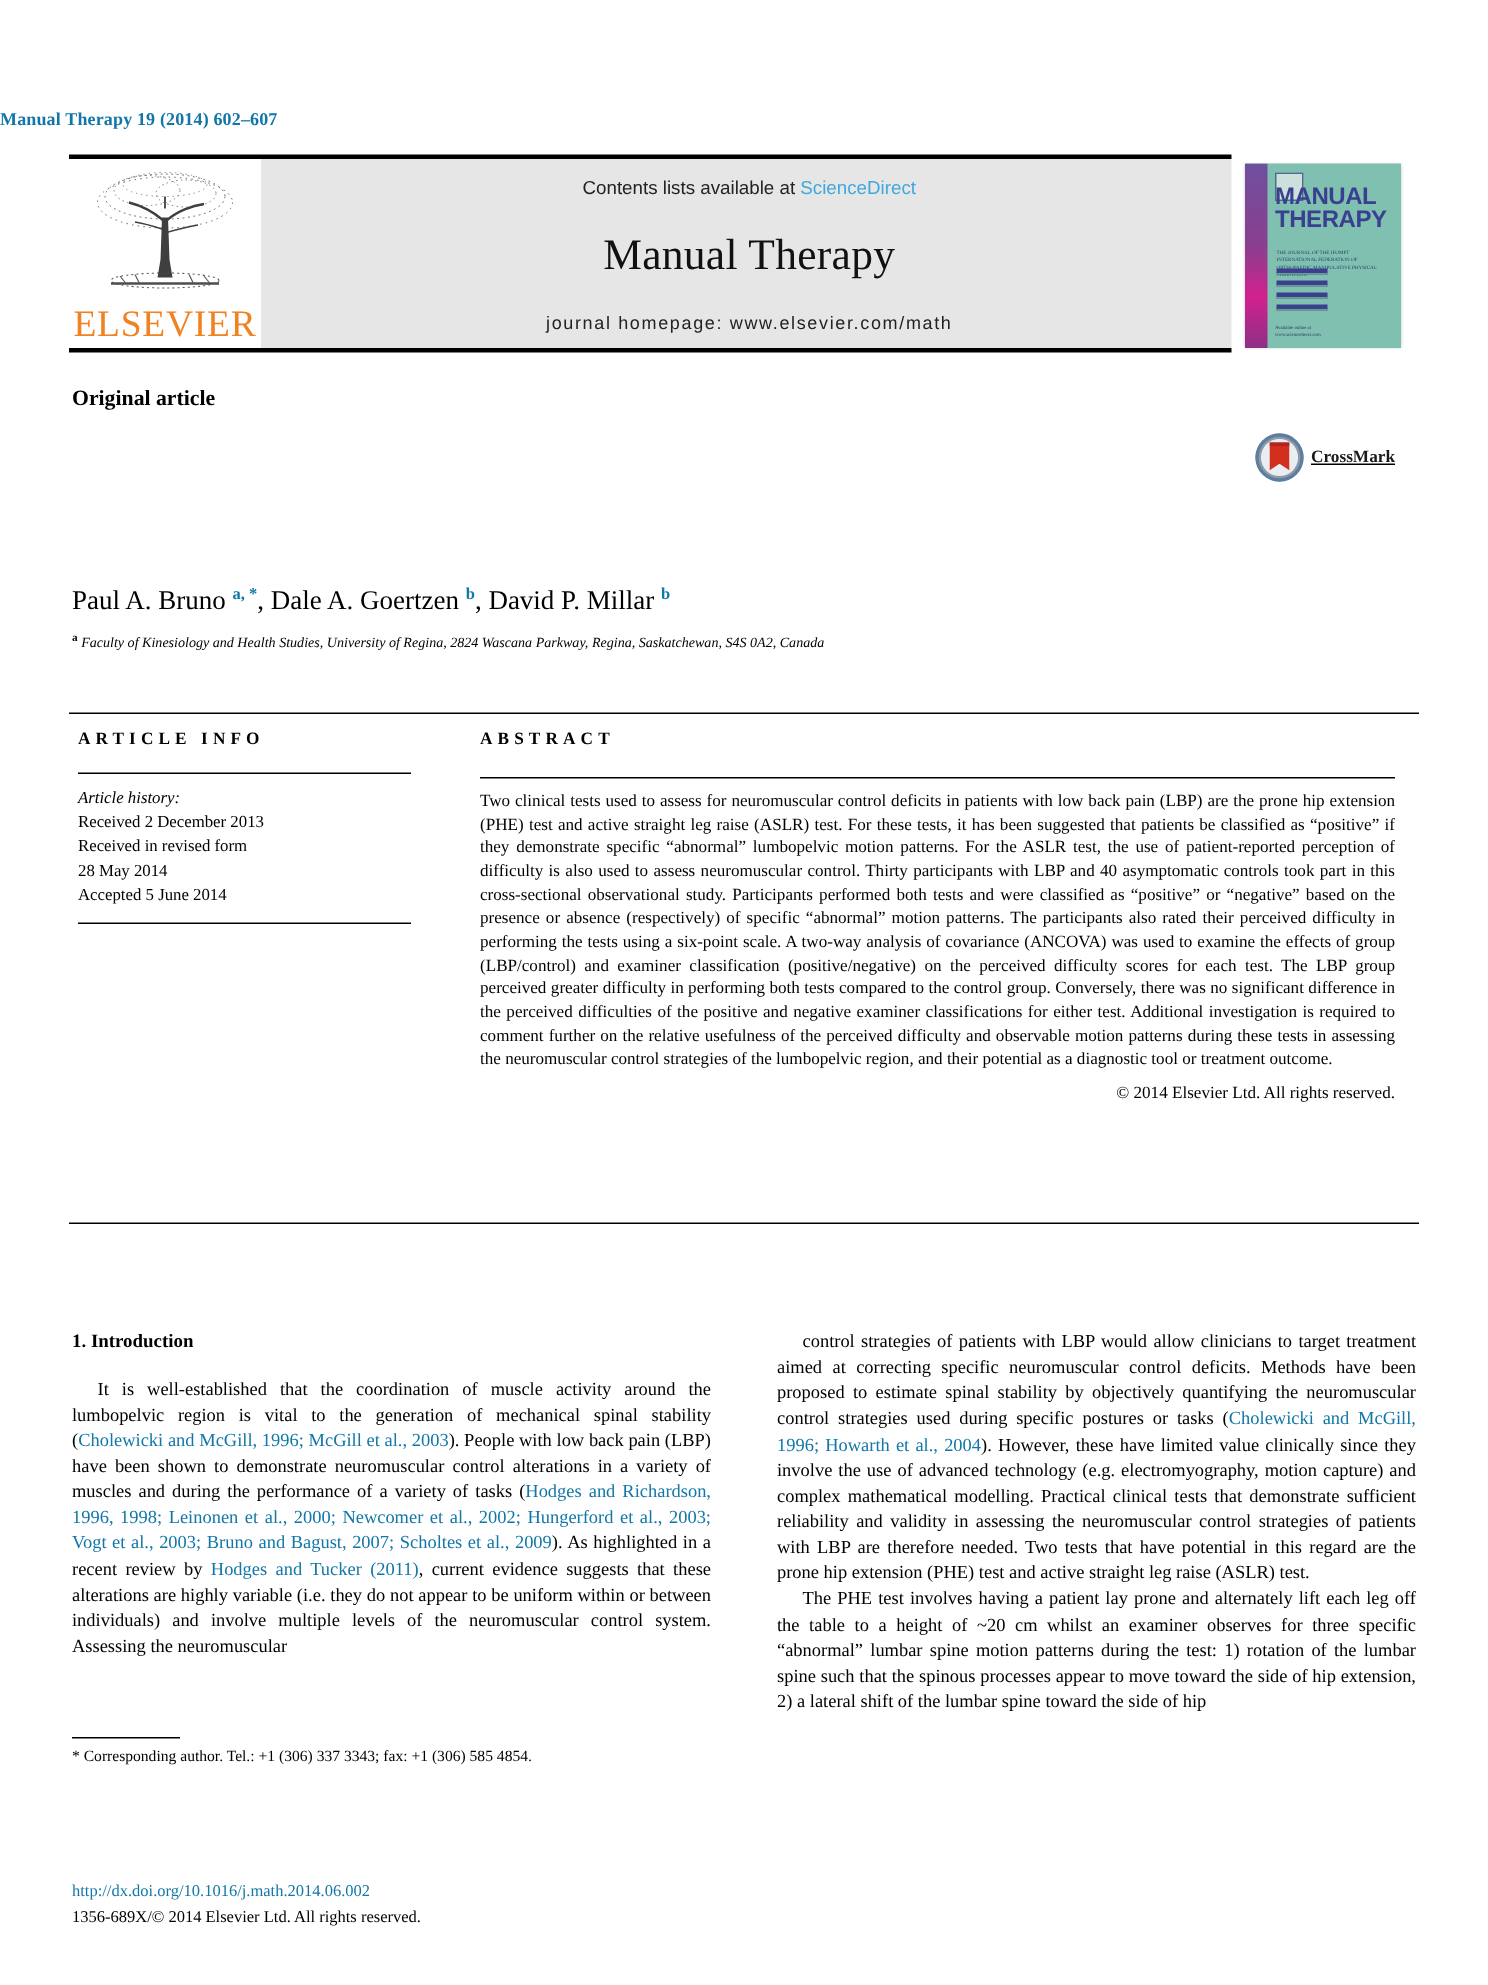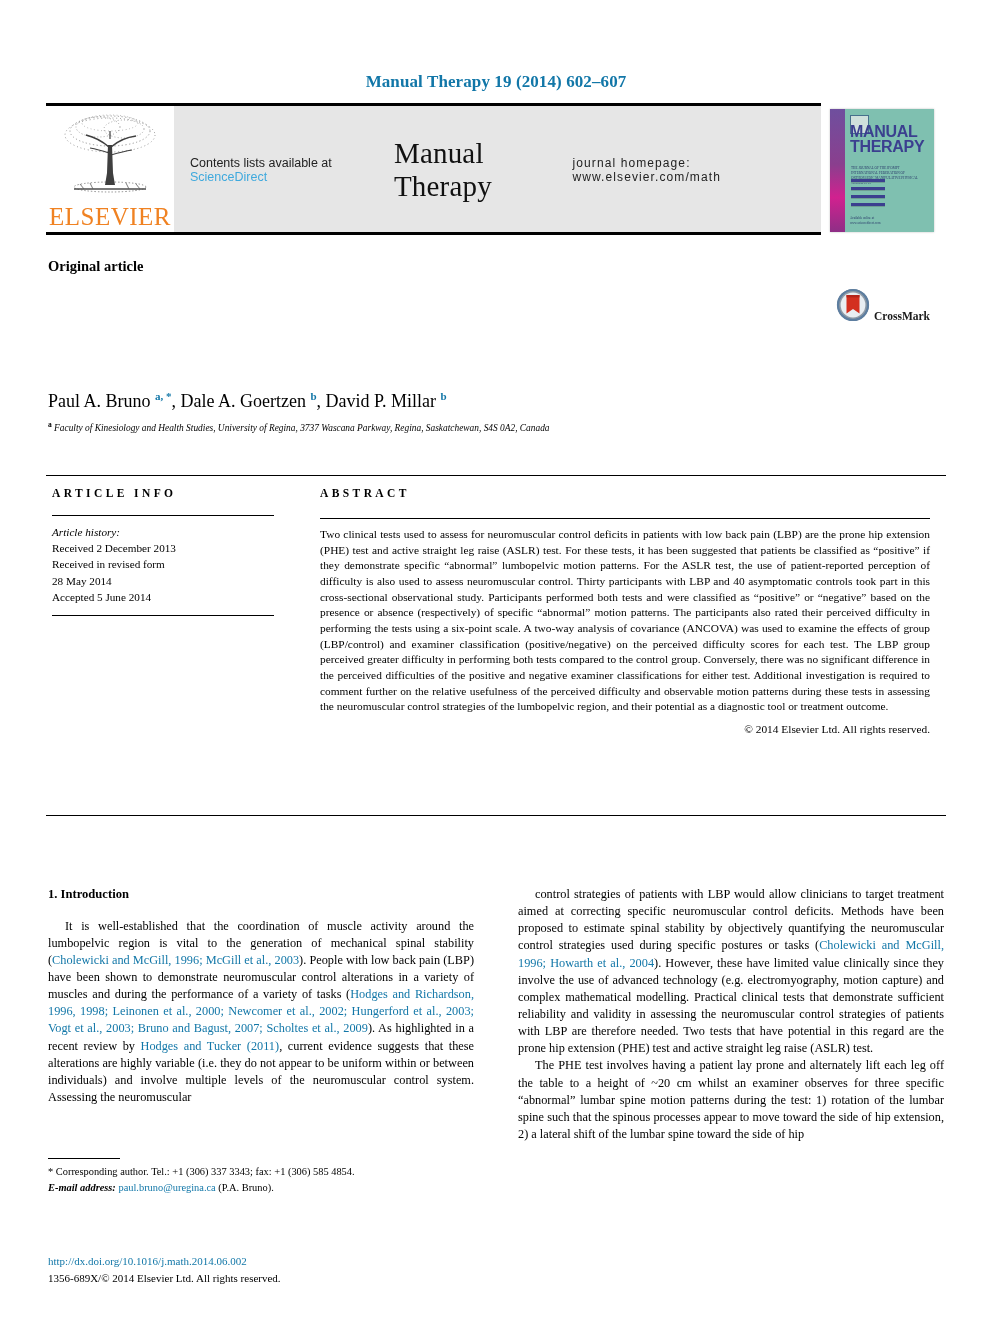--- a/index.html
+++ b/index.html
@@ -17,23 +17,22 @@
   }
   .page {
     width: 992px;
     height: 1323px;
     position: relative;
     box-sizing: border-box;
   }
 
   
   .running-head {
-    text-align: center;
-    font-family: "Liberation Serif", serif;
-    font-size: 17px;
+    font-family: "Liberation Serif", serif;
+    font-size: 12px;
     font-weight: bold;
     color: #1277a8;
     padding-top: 72px;
     letter-spacing: 0.1px;
   }
 
   
   .masthead {
     position: absolute;
     left: 46px;
@@ -67,23 +66,24 @@
     letter-spacing: 0.5px;
     color: #f08222;
     font-weight: normal;
     line-height: 1;
     margin-top: 1px;
   }
   .masthead-grey {
     flex: 1;
     background: #e6e6e6;
     display: flex;
+    flex-direction: column;
     justify-content: space-between;
     align-items: center;
-    padding: 12px 0 10px 16px;
+    padding: 12px 0 10px 4px;
     box-sizing: border-box;
   }
   .contents-line {
     font-size: 12.5px;
     font-family: "Liberation Sans", sans-serif;
     color: #222;
   }
   .contents-line .sd {
     color: #3fa9dd;
   }
@@ -193,22 +193,23 @@
     font-size: 23.5px;
     line-height: 1.33;
     font-family: "Liberation Serif", serif;
     color: #000;
   }
   .crossmark {
     position: absolute;
     left: 836px;
     top: 288px;
     display: flex;
-    align-items: flex-end;
+    align-items: center;
     gap: 4px;
+    text-decoration: underline;
   }
   .crossmark-text {
     font-family: "Liberation Serif", serif;
     font-size: 11.5px;
     font-weight: bold;
     color: #1a1a1a;
   }
 
   .authors {
     position: absolute;
@@ -455,21 +456,21 @@
       <circle cx="17" cy="17" r="12.4" fill="#e9eef2"></circle>
       <path d="M10.5 7 h13 v18.5 l-6.5 -4.4 l-6.5 4.4 Z" fill="#d32f1f"></path>
       <path d="M10.5 7 h13 v2.4 h-13 Z" fill="#b3241a"></path>
     </svg>
     <span class="crossmark-text">CrossMark</span>
   </div>
 
   <div class="authors">Paul A. Bruno <sup>a, *</sup>, Dale A. Goertzen <sup>b</sup>, David P. Millar <sup>b</sup></div>
 
   <div class="affiliations">
-    <div><sup>a</sup> <span>Faculty of Kinesiology and Health Studies, University of Regina, 3737 Wascana Parkway, Regina, Saskatchewan, S4S 0A2, Canada</span></div>
+    <div><sup>a</sup> <span>Faculty of Kinesiology and Health Studies, University of Regina, 2824 Wascana Parkway, Regina, Saskatchewan, S4S 0A2, Canada</span></div>
   </div>
 
   <div class="info-rule-top"></div>
   <div class="info-headers">
     <div class="hdr info">ARTICLE INFO</div>
     <div class="hdr abs">ABSTRACT</div>
   </div>
 
   <div class="info-col">
     <div class="sep"></div>
@@ -497,25 +498,20 @@
     </div>
     <div class="col">
       <p><span>control strategies of patients with LBP would allow clinicians to target treatment aimed at correcting specific neuromuscular control deficits. Methods have been proposed to estimate spinal stability by objectively quantifying the neuromuscular control strategies used during specific postures or tasks (</span><span class="cite">Cholewicki and McGill, 1996; Howarth et al., 2004</span><span>). However, these have limited value clinically since they involve the use of advanced technology (e.g. electromyography, motion capture) and complex mathematical modelling. Practical clinical tests that demonstrate sufficient reliability and validity in assessing the neuromuscular control strategies of patients with LBP are therefore needed. Two tests that have potential in this regard are the prone hip extension (PHE) test and active straight leg raise (ASLR) test.</span></p>
       <p>The PHE test involves having a patient lay prone and alternately lift each leg off the table to a height of ~20 cm whilst an examiner observes for three specific “abnormal” lumbar spine motion patterns during the test: 1) rotation of the lumbar spine such that the spinous processes appear to move toward the side of hip extension, 2) a lateral shift of the lumbar spine toward the side of hip</p>
     </div>
   </div>
 
   <div class="footnote">
     <div class="footnote-rule"></div>
     <div class="footnote-text">* Corresponding author. Tel.: +1 (306) 337 3343; fax: +1 (306) 585 4854.</div>
-    <div class="footnote-text">
-      <span class="em">E-mail address:</span>
-      <span class="doi-link">paul.bruno@uregina.ca</span>
-      <span>(P.A. Bruno).</span>
-    </div>
   </div>
 
   <div class="doi-block">
     <div class="doi-link">http://dx.doi.org/10.1016/j.math.2014.06.002</div>
     <div>1356-689X/© 2014 Elsevier Ltd. All rights reserved.</div>
   </div>
 
 </div>
 
 </body></html>

